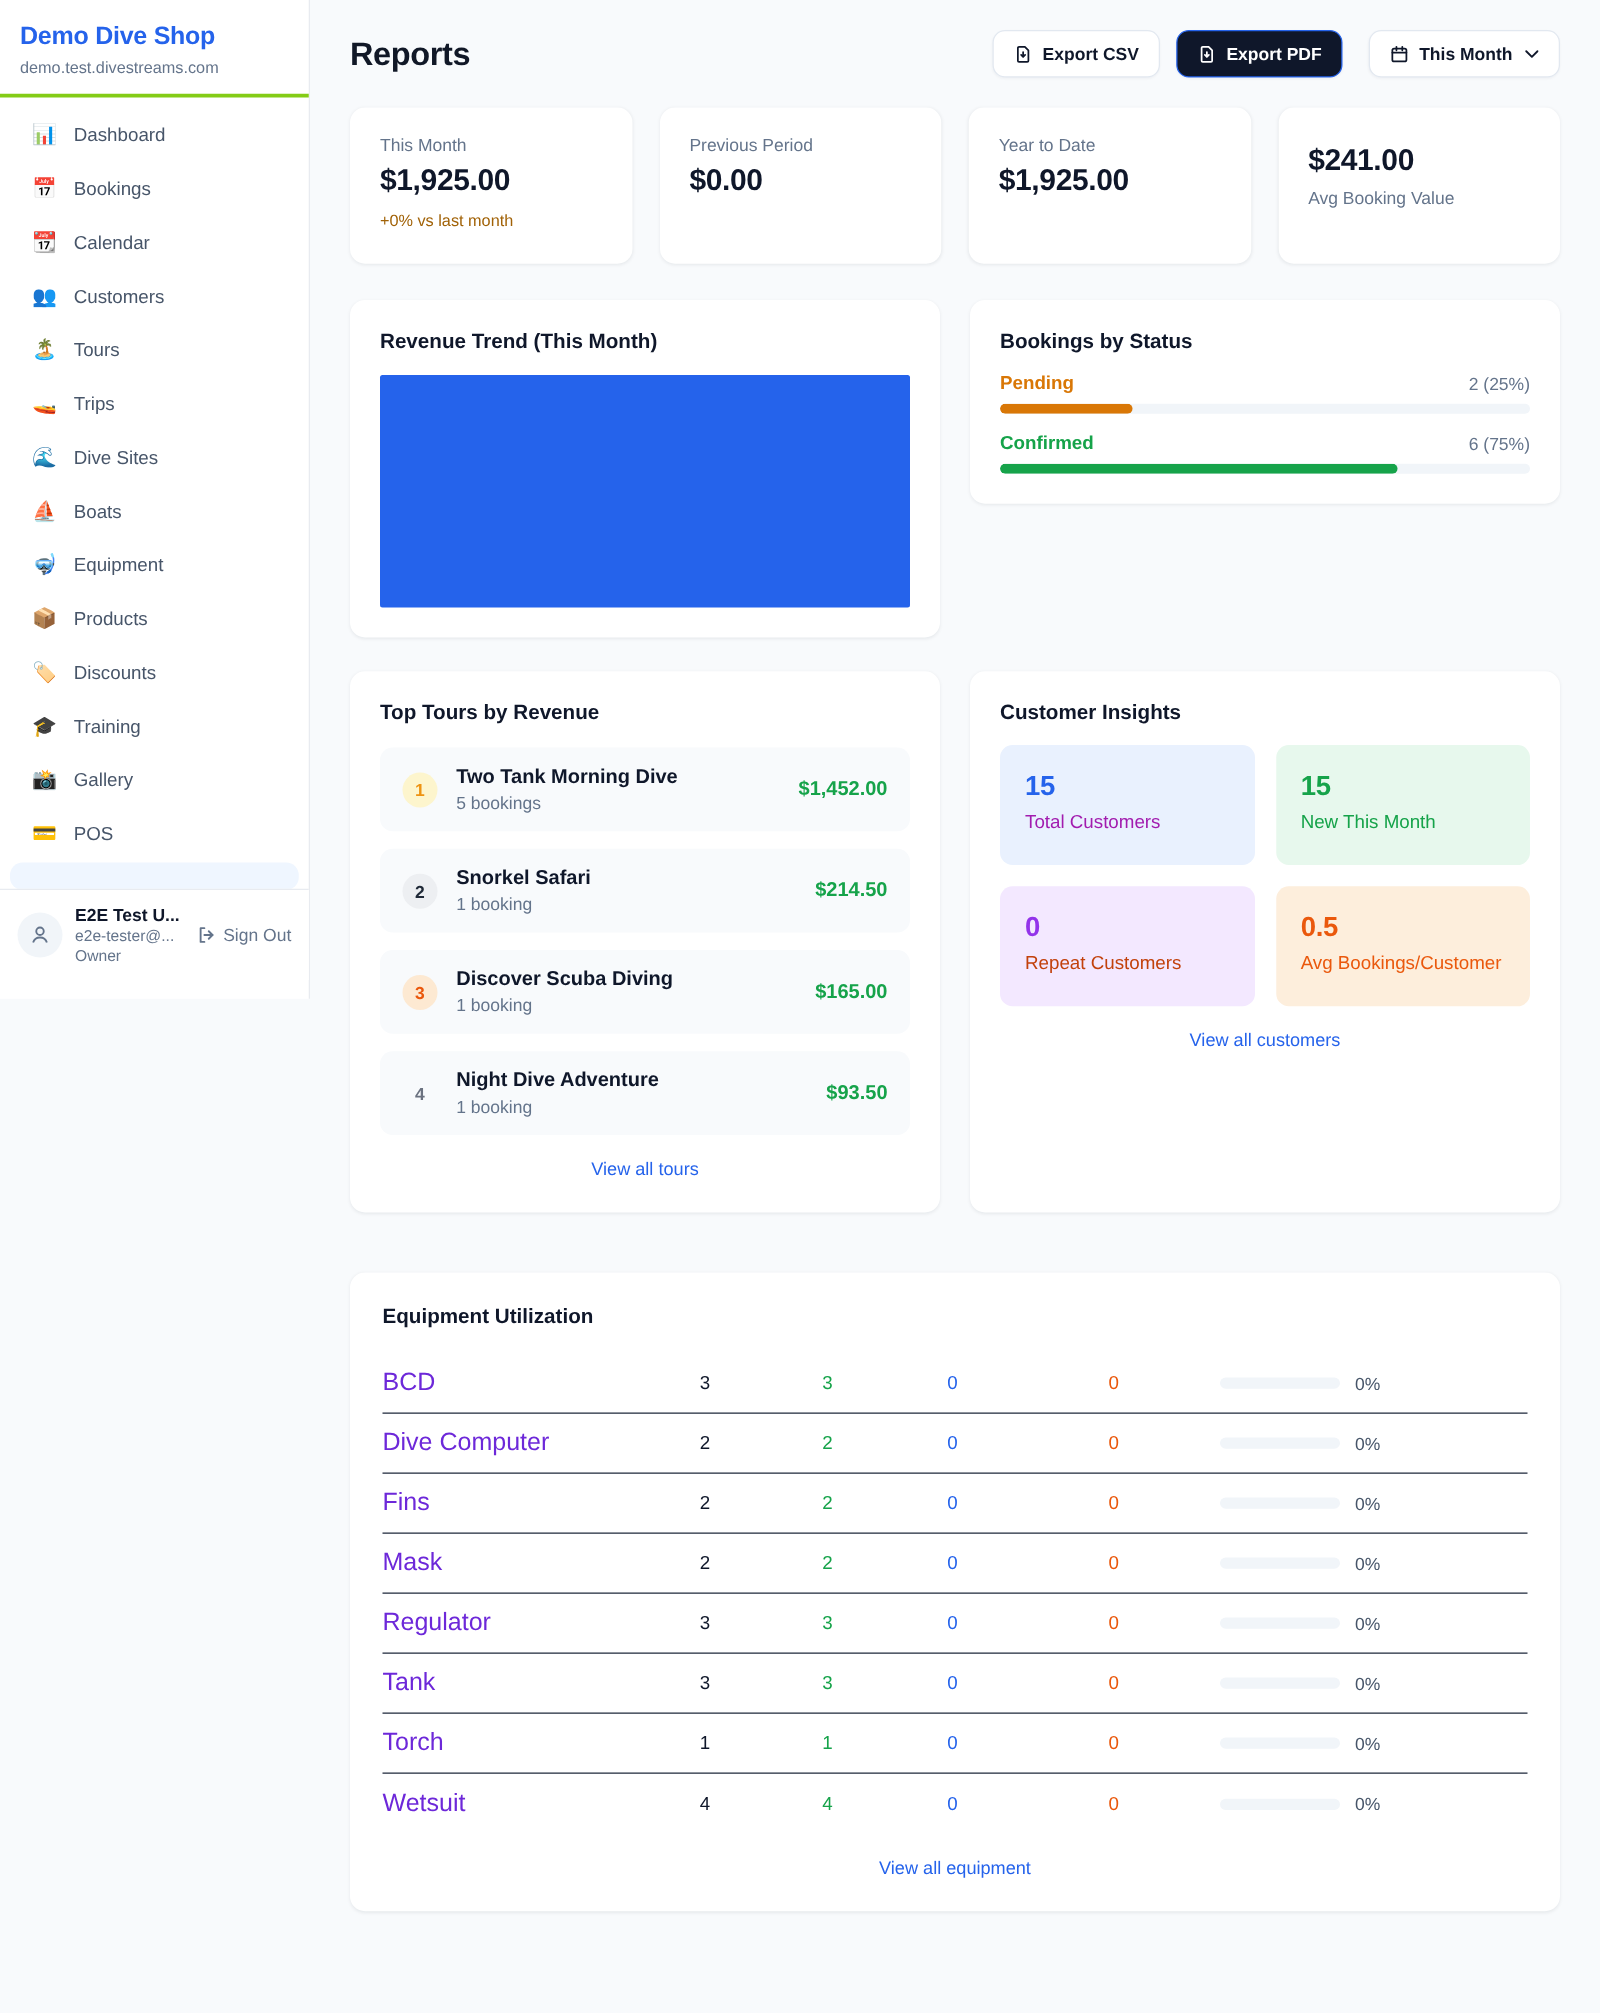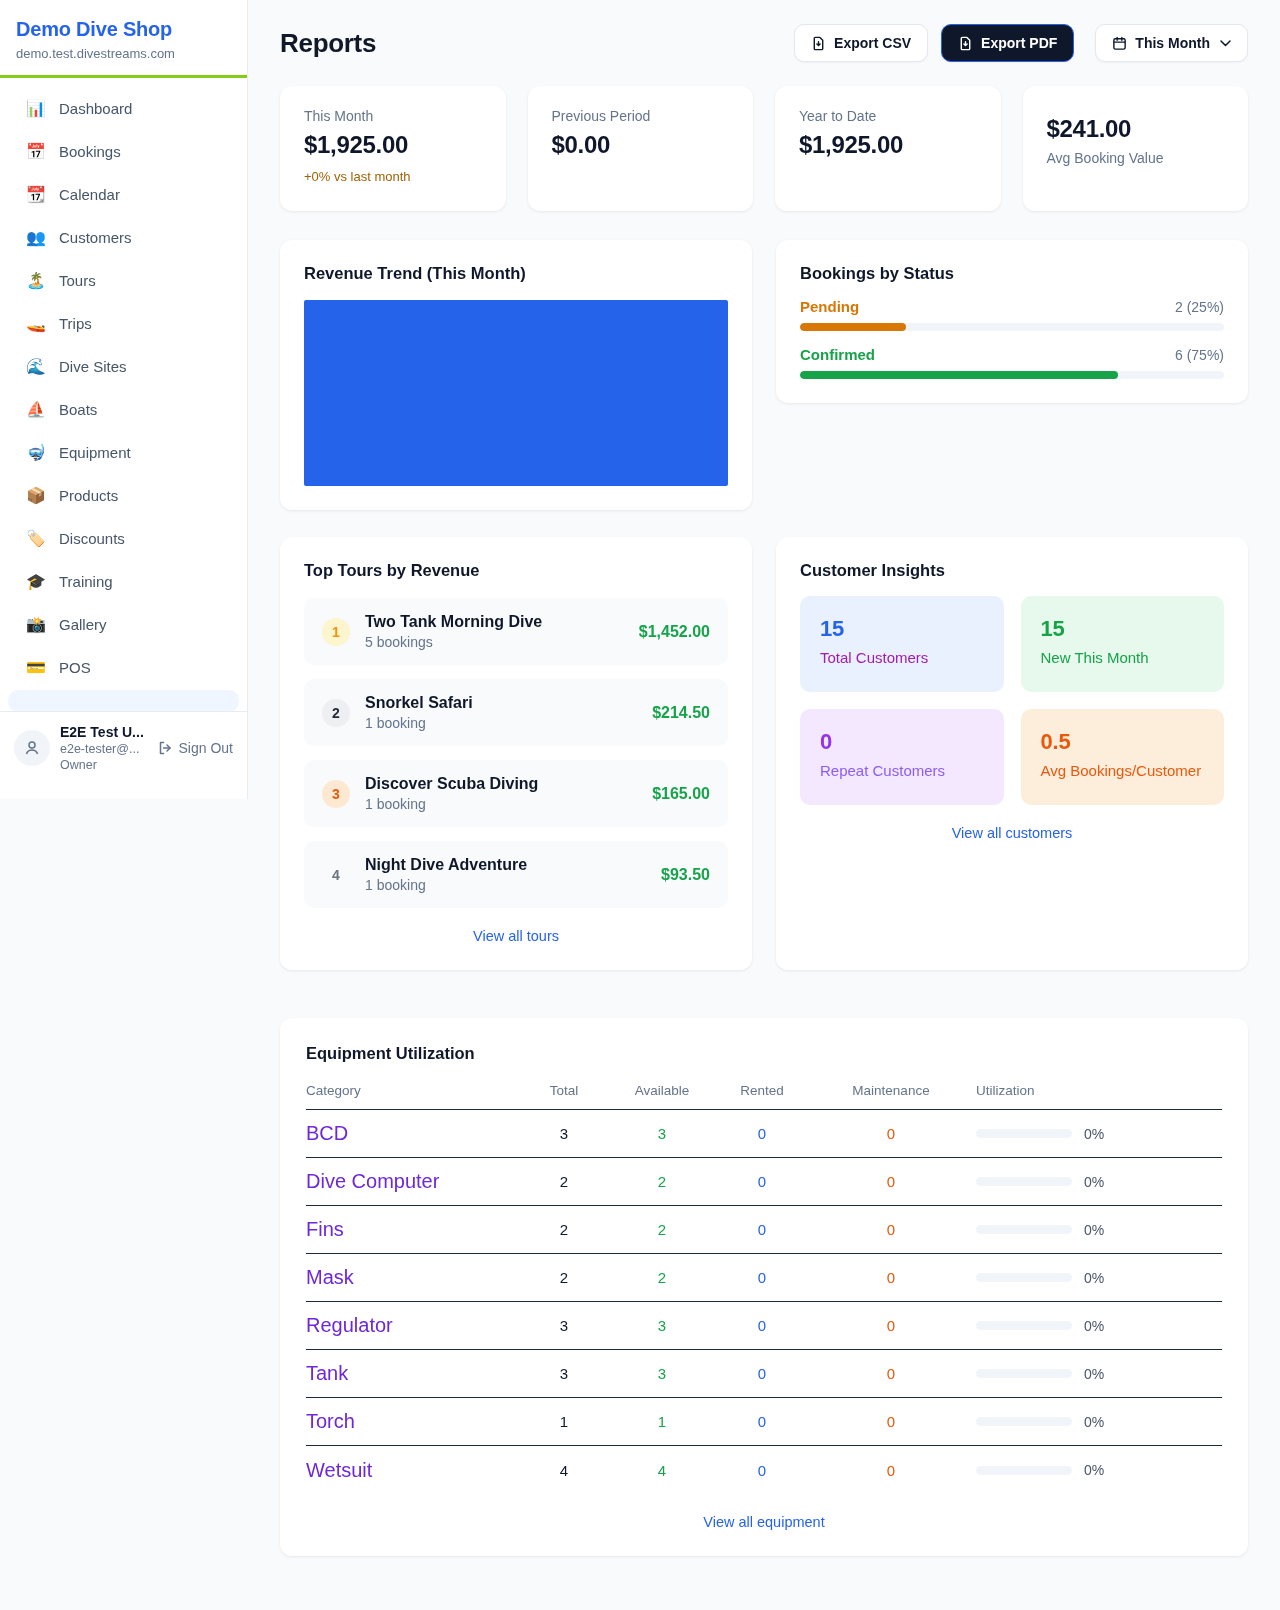--- a/index.html
+++ b/index.html
@@ -398,42 +398,34 @@
             <div class="insight-label" style="color: #a21caf;">Total Customers</div>
           </div>
 
           <div class="insight-tile" style="background: rgb(231, 248, 237);">
             <div class="insight-value" style="color: rgb(22, 163, 74);">15</div>
             <div class="insight-label" style="color: rgb(22, 163, 74);">New This Month</div>
           </div>
 
           <div class="insight-tile" style="background: rgb(243, 232, 255);">
             <div class="insight-value" style="color: rgb(147, 51, 234);">0</div>
-            <div class="insight-label" style="color: #8b5cf6;">Repeat Customers</div>
+            <div class="insight-label" style="color: #c2410c;">Repeat Customers</div>
           </div>
 
           <div class="insight-tile" style="background: rgb(253, 238, 220);">
             <div class="insight-value" style="color: rgb(234, 88, 12);">0.5</div>
             <div class="insight-label" style="color: rgb(234, 88, 12);">Avg Bookings/Customer</div>
           </div>
         </div>
       <button class="view-link">View all customers</button>
     </div>
   </div>
 
   <div class="card equipment-card">
     <div class="card-title">Equipment Utilization</div>
-    <div class="t-row t-head">
-      <span>Category</span>
-      <span class="col-c">Total</span>
-      <span class="col-c">Available</span>
-      <span class="col-c">Rented</span>
-      <span class="col-c">Maintenance</span>
-      <span>Utilization</span>
-    </div>
     <div class="t-body">
 
         <div class="t-row">
           <span class="cell-cat">BCD</span>
           <span class="cell-num cell-total">3</span>
           <span class="cell-num cell-available">3</span>
           <span class="cell-num cell-rented">0</span>
           <span class="cell-num cell-maint">0</span>
           <span class="cell-util">
             <span class="util-track">

